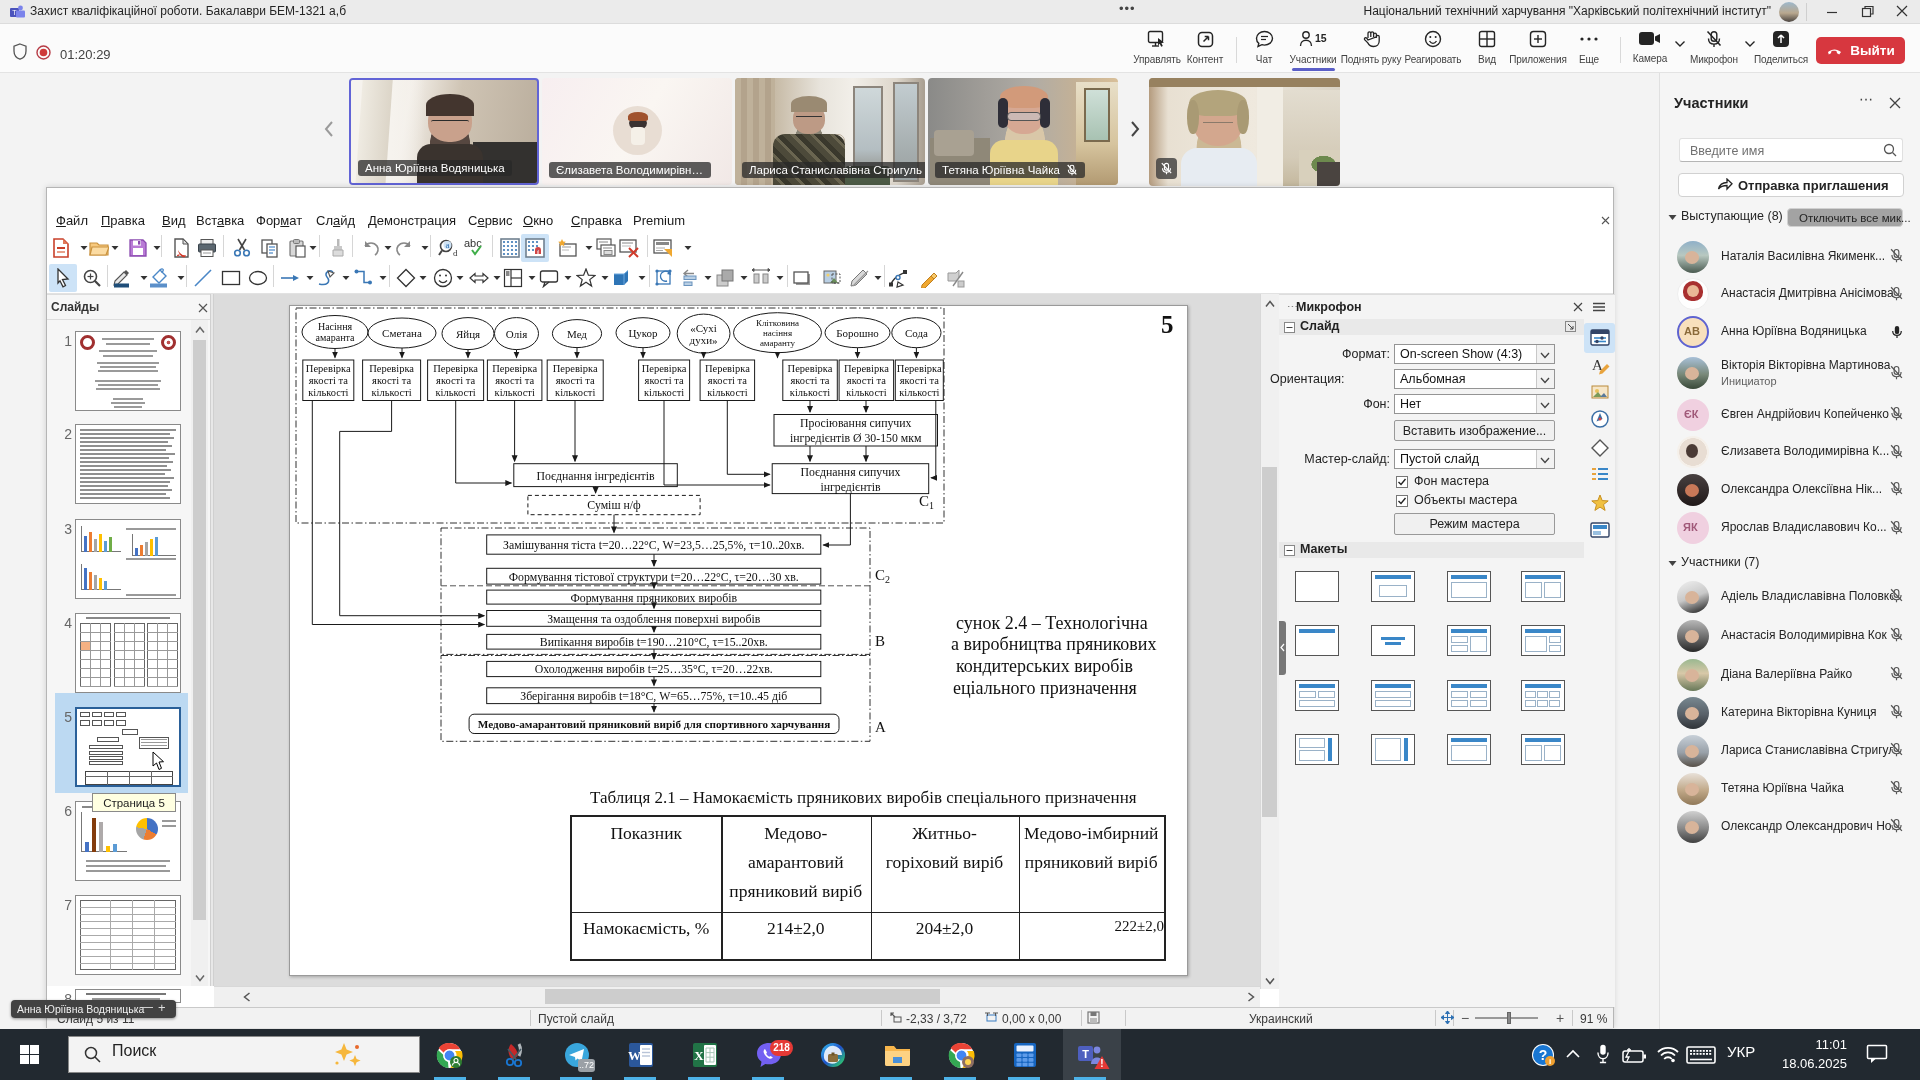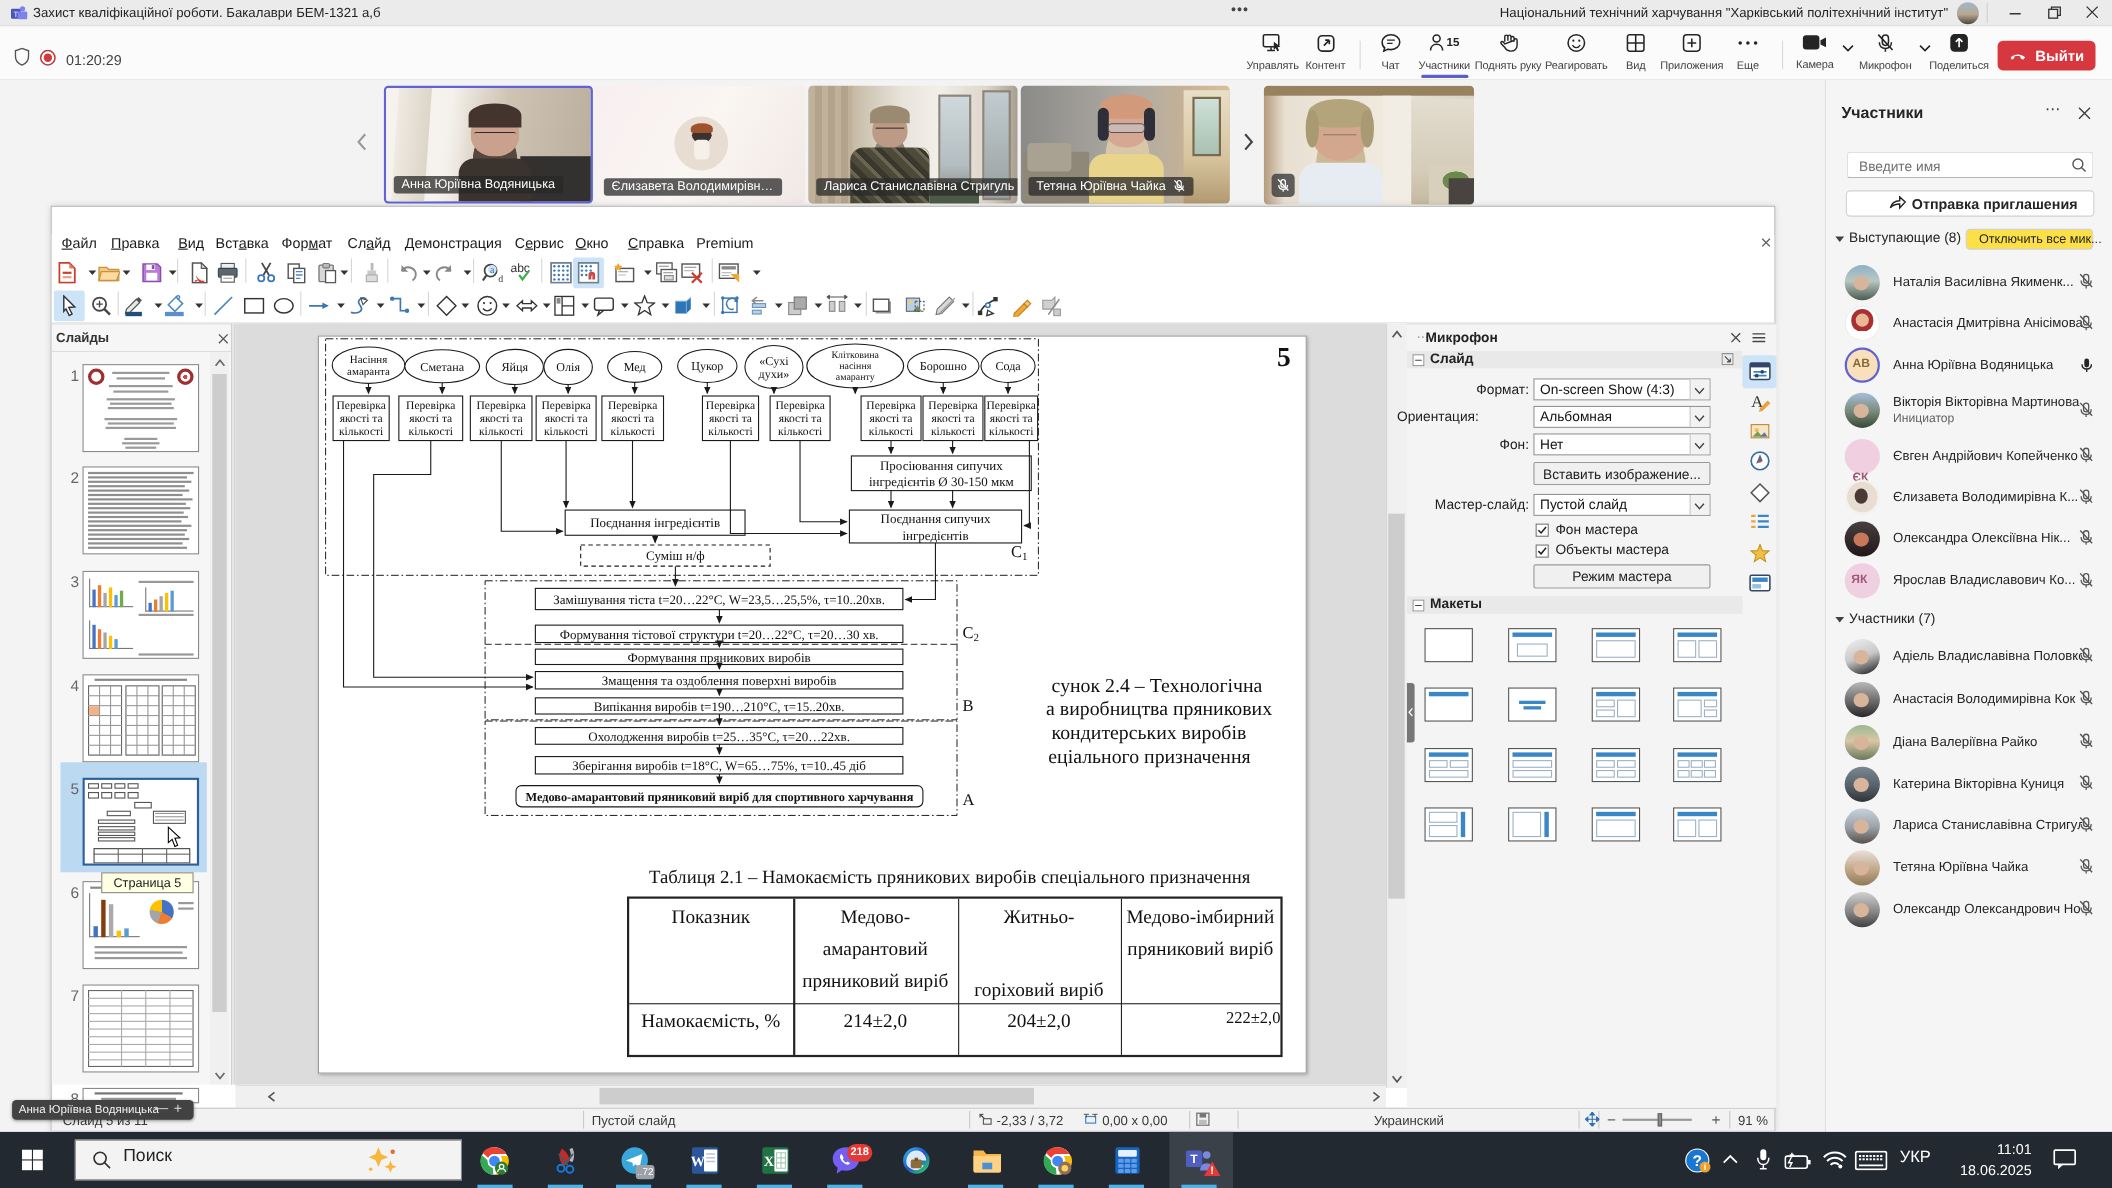--- a/index.html
+++ b/index.html
@@ -961,21 +961,21 @@
 <div class="abs" style="left:279.5px;top:509px;width:596.5px;height:146px;border:2px solid #222;">
 <div class="abs" style="left:149.5px;top:0;width:1.5px;height:142px;background:#222;"></div>
 <div class="abs" style="left:299px;top:0;width:1.5px;height:142px;background:#222;"></div>
 <div class="abs" style="left:447px;top:0;width:1.5px;height:142px;background:#222;"></div>
 <div class="abs" style="left:0;top:94.5px;width:592px;height:1.5px;background:#222;"></div>
 <div class="abs serif" style="left:0px;top:6px;width:149.5px;text-align:center;font-size:17.5px;color:#111;white-space:nowrap;">Показник</div>
 <div class="abs serif" style="left:149.5px;top:6px;width:149.5px;text-align:center;font-size:17.5px;color:#111;white-space:nowrap;">Медово-</div>
 <div class="abs serif" style="left:149.5px;top:35px;width:149.5px;text-align:center;font-size:17.5px;color:#111;white-space:nowrap;">амарантовий</div>
 <div class="abs serif" style="left:149.5px;top:64px;width:149.5px;text-align:center;font-size:17.5px;color:#111;white-space:nowrap;">пряниковий виріб</div>
 <div class="abs serif" style="left:299px;top:6px;width:148px;text-align:center;font-size:17.5px;color:#111;white-space:nowrap;">Житньо-</div>
-<div class="abs serif" style="left:299px;top:35px;width:148px;text-align:center;font-size:17.5px;color:#111;white-space:nowrap;margin-top:37px;">горіховий виріб</div>
+<div class="abs serif" style="left:299px;top:35px;width:148px;text-align:center;font-size:17.5px;color:#111;white-space:nowrap;">горіховий виріб</div>
 <div class="abs serif" style="left:447px;top:6px;width:145.5px;text-align:center;font-size:17.5px;color:#111;white-space:nowrap;">Медово-імбирний</div>
 <div class="abs serif" style="left:447px;top:35px;width:145.5px;text-align:center;font-size:17.5px;color:#111;white-space:nowrap;">пряниковий виріб</div>
 <div class="abs serif" style="left:0px;top:101px;width:149.5px;text-align:center;font-size:17.5px;color:#111;">Намокаємість, %</div>
 <div class="abs serif" style="left:149.5px;top:101px;width:149.5px;text-align:center;font-size:17.5px;color:#111;">214±2,0</div>
 <div class="abs serif" style="left:299px;top:101px;width:148px;text-align:center;font-size:17.5px;color:#111;">204±2,0</div>
 <div class="abs serif" style="left:447px;top:101px;width:145.5px;text-align:right;font-size:15px;color:#111;">222±2,0</div>
 </div>
 </div>
 <div class="abs" style="left:1232px;top:106px;width:336px;height:713px;background:#f4f4f4;border-top:1px solid #ddd;"></div>
 <div class="abs" style="left:1232px;top:433px;width:7px;height:54px;background:#777;border-radius:0 3px 3px 0;"></div>
@@ -1158,21 +1158,21 @@
       </svg>
 <div class="abs" style="left:18px;top:100px;width:226px;height:24px;background:#fff;border:1px solid #d1d1d1;border-radius:4px;"></div>
 <svg class="abs" style="left:57px;top:105px" width="16" height="14" viewBox="0 0 16 14">
         <path d="M10 4.5 C5 4.5 2.5 7 1.5 11 C3.5 8.5 6 7.5 10 7.5 V11 L15 5.7 L10 1 Z" fill="none" stroke="#242424" stroke-width="1.3"></path>
       </svg>
 <div class="abs" style="left:78px;top:105px;font-size:13px;font-weight:bold;color:#242424;">Отправка приглашения</div>
 <svg class="abs" style="left:8px;top:141px" width="9" height="7" viewBox="0 0 9 7">
         <path d="M0.5 1 L4.5 6 L8.5 1 Z" fill="#424242"></path>
       </svg>
 <div class="abs" style="left:21px;top:136px;font-size:12.5px;color:#242424;">Выступающие (8)</div>
-<div class="abs" style="left:127px;top:135px;width:116px;height:19px;background:#fde047;border:1px solid #d1d1d1;border-radius:4px;font-size:11.5px;color:#242424;text-align:center;line-height:18px;white-space:nowrap;padding-left:11px;">Отключить все мик...</div>
+<div class="abs" style="left:127px;top:135px;width:116px;height:19px;background:#a3a3a3;border:1px solid #d1d1d1;border-radius:4px;font-size:11.5px;color:#242424;text-align:center;line-height:18px;white-space:nowrap;padding-left:11px;">Отключить все мик...</div>
 <div class="abs" style="left:17px;top:167.5px;width:32px;height:32px;border-radius:50%;background:linear-gradient(180deg,#8fb0c8 0%,#b8c8c0 45%,#4a5a50 100%);overflow:hidden;"></div>
 <div class="abs" style="left:25px;top:177.5px;width:14px;height:13px;border-radius:50%;background:#d8b49a;"></div>
 <div class="abs" style="left:61px;top:175.5px;font-size:12px;color:#242424;white-space:nowrap;max-width:172px;overflow:hidden;">Наталія Василівна Якименк...</div>
 <svg class="abs" style="left:229px;top:175px" width="15" height="15" viewBox="0 0 18 18">
         <rect x="6.2" y="1.8" width="5.6" height="9.5" rx="2.8" fill="none" stroke="#555" stroke-width="1.4"></rect>
         <path d="M3.5 8.5 c0 3.6 2.4 5.6 5.5 5.6 s5.5 -2 5.5 -5.6 M9 14.5 V17" fill="none" stroke="#555" stroke-width="1.4"></path>
         <line x1="2.5" y1="1.5" x2="15.5" y2="15.5" stroke="#555" stroke-width="1.5"></line>
       </svg>
 <div class="abs" style="left:17px;top:205px;width:32px;height:32px;border-radius:50%;background:#fefefe;border:1px solid #eee;overflow:hidden;"></div>
       <div class="abs" style="left:23px;top:208px;width:20px;height:20px;border-radius:50% 50% 42% 42%;background:#a93030;"></div>
@@ -1193,21 +1193,21 @@
 <div class="abs" style="left:17px;top:284px;width:32px;height:32px;border-radius:50%;background:linear-gradient(180deg,#a8c0d8 0%,#788878 55%,#384838 100%);overflow:hidden;"></div>
 <div class="abs" style="left:25px;top:294px;width:14px;height:13px;border-radius:50%;background:#d8b49a;"></div>
 <div class="abs" style="left:61px;top:285px;font-size:12px;color:#242424;white-space:nowrap;">Вікторія Вікторівна Мартинова</div>
 <div class="abs" style="left:61px;top:302px;font-size:11px;color:#616161;">Инициатор</div>
 <svg class="abs" style="left:229px;top:292px" width="15" height="15" viewBox="0 0 18 18">
         <rect x="6.2" y="1.8" width="5.6" height="9.5" rx="2.8" fill="none" stroke="#555" stroke-width="1.4"></rect>
         <path d="M3.5 8.5 c0 3.6 2.4 5.6 5.5 5.6 s5.5 -2 5.5 -5.6 M9 14.5 V17" fill="none" stroke="#555" stroke-width="1.4"></path>
         <line x1="2.5" y1="1.5" x2="15.5" y2="15.5" stroke="#555" stroke-width="1.5"></line>
       </svg>
 <div class="abs" style="left:17px;top:325.9px;width:32px;height:32px;border-radius:50%;background:#f0d0e0;overflow:hidden;"></div>
-<div class="abs" style="left:24px;top:334.9px;font-size:11px;font-weight:bold;color:#a05878;margin-top:20px;">ЄК</div>
+<div class="abs" style="left:24px;top:334.9px;font-size:11px;font-weight:bold;color:#a05878;">ЄК</div>
 <div class="abs" style="left:61px;top:333.9px;font-size:12px;color:#242424;white-space:nowrap;max-width:172px;overflow:hidden;">Євген Андрійович Копейченко</div>
 <svg class="abs" style="left:229px;top:333px" width="15" height="15" viewBox="0 0 18 18">
         <rect x="6.2" y="1.8" width="5.6" height="9.5" rx="2.8" fill="none" stroke="#555" stroke-width="1.4"></rect>
         <path d="M3.5 8.5 c0 3.6 2.4 5.6 5.5 5.6 s5.5 -2 5.5 -5.6 M9 14.5 V17" fill="none" stroke="#555" stroke-width="1.4"></path>
         <line x1="2.5" y1="1.5" x2="15.5" y2="15.5" stroke="#555" stroke-width="1.5"></line>
       </svg>
 <div class="abs" style="left:17px;top:363.2px;width:32px;height:32px;border-radius:50%;background:radial-gradient(circle at 50% 50%,#e8ddd3 60%,#f5f0ea 62%);overflow:hidden;"></div>
 <div class="abs" style="left:26px;top:371.2px;width:12px;height:14px;border-radius:50%;background:#4a3a35;"></div>
 <div class="abs" style="left:61px;top:371.2px;font-size:12px;color:#242424;white-space:nowrap;max-width:172px;overflow:hidden;">Єлизавета Володимирівна К...</div>
 <svg class="abs" style="left:229px;top:371px" width="15" height="15" viewBox="0 0 18 18">

